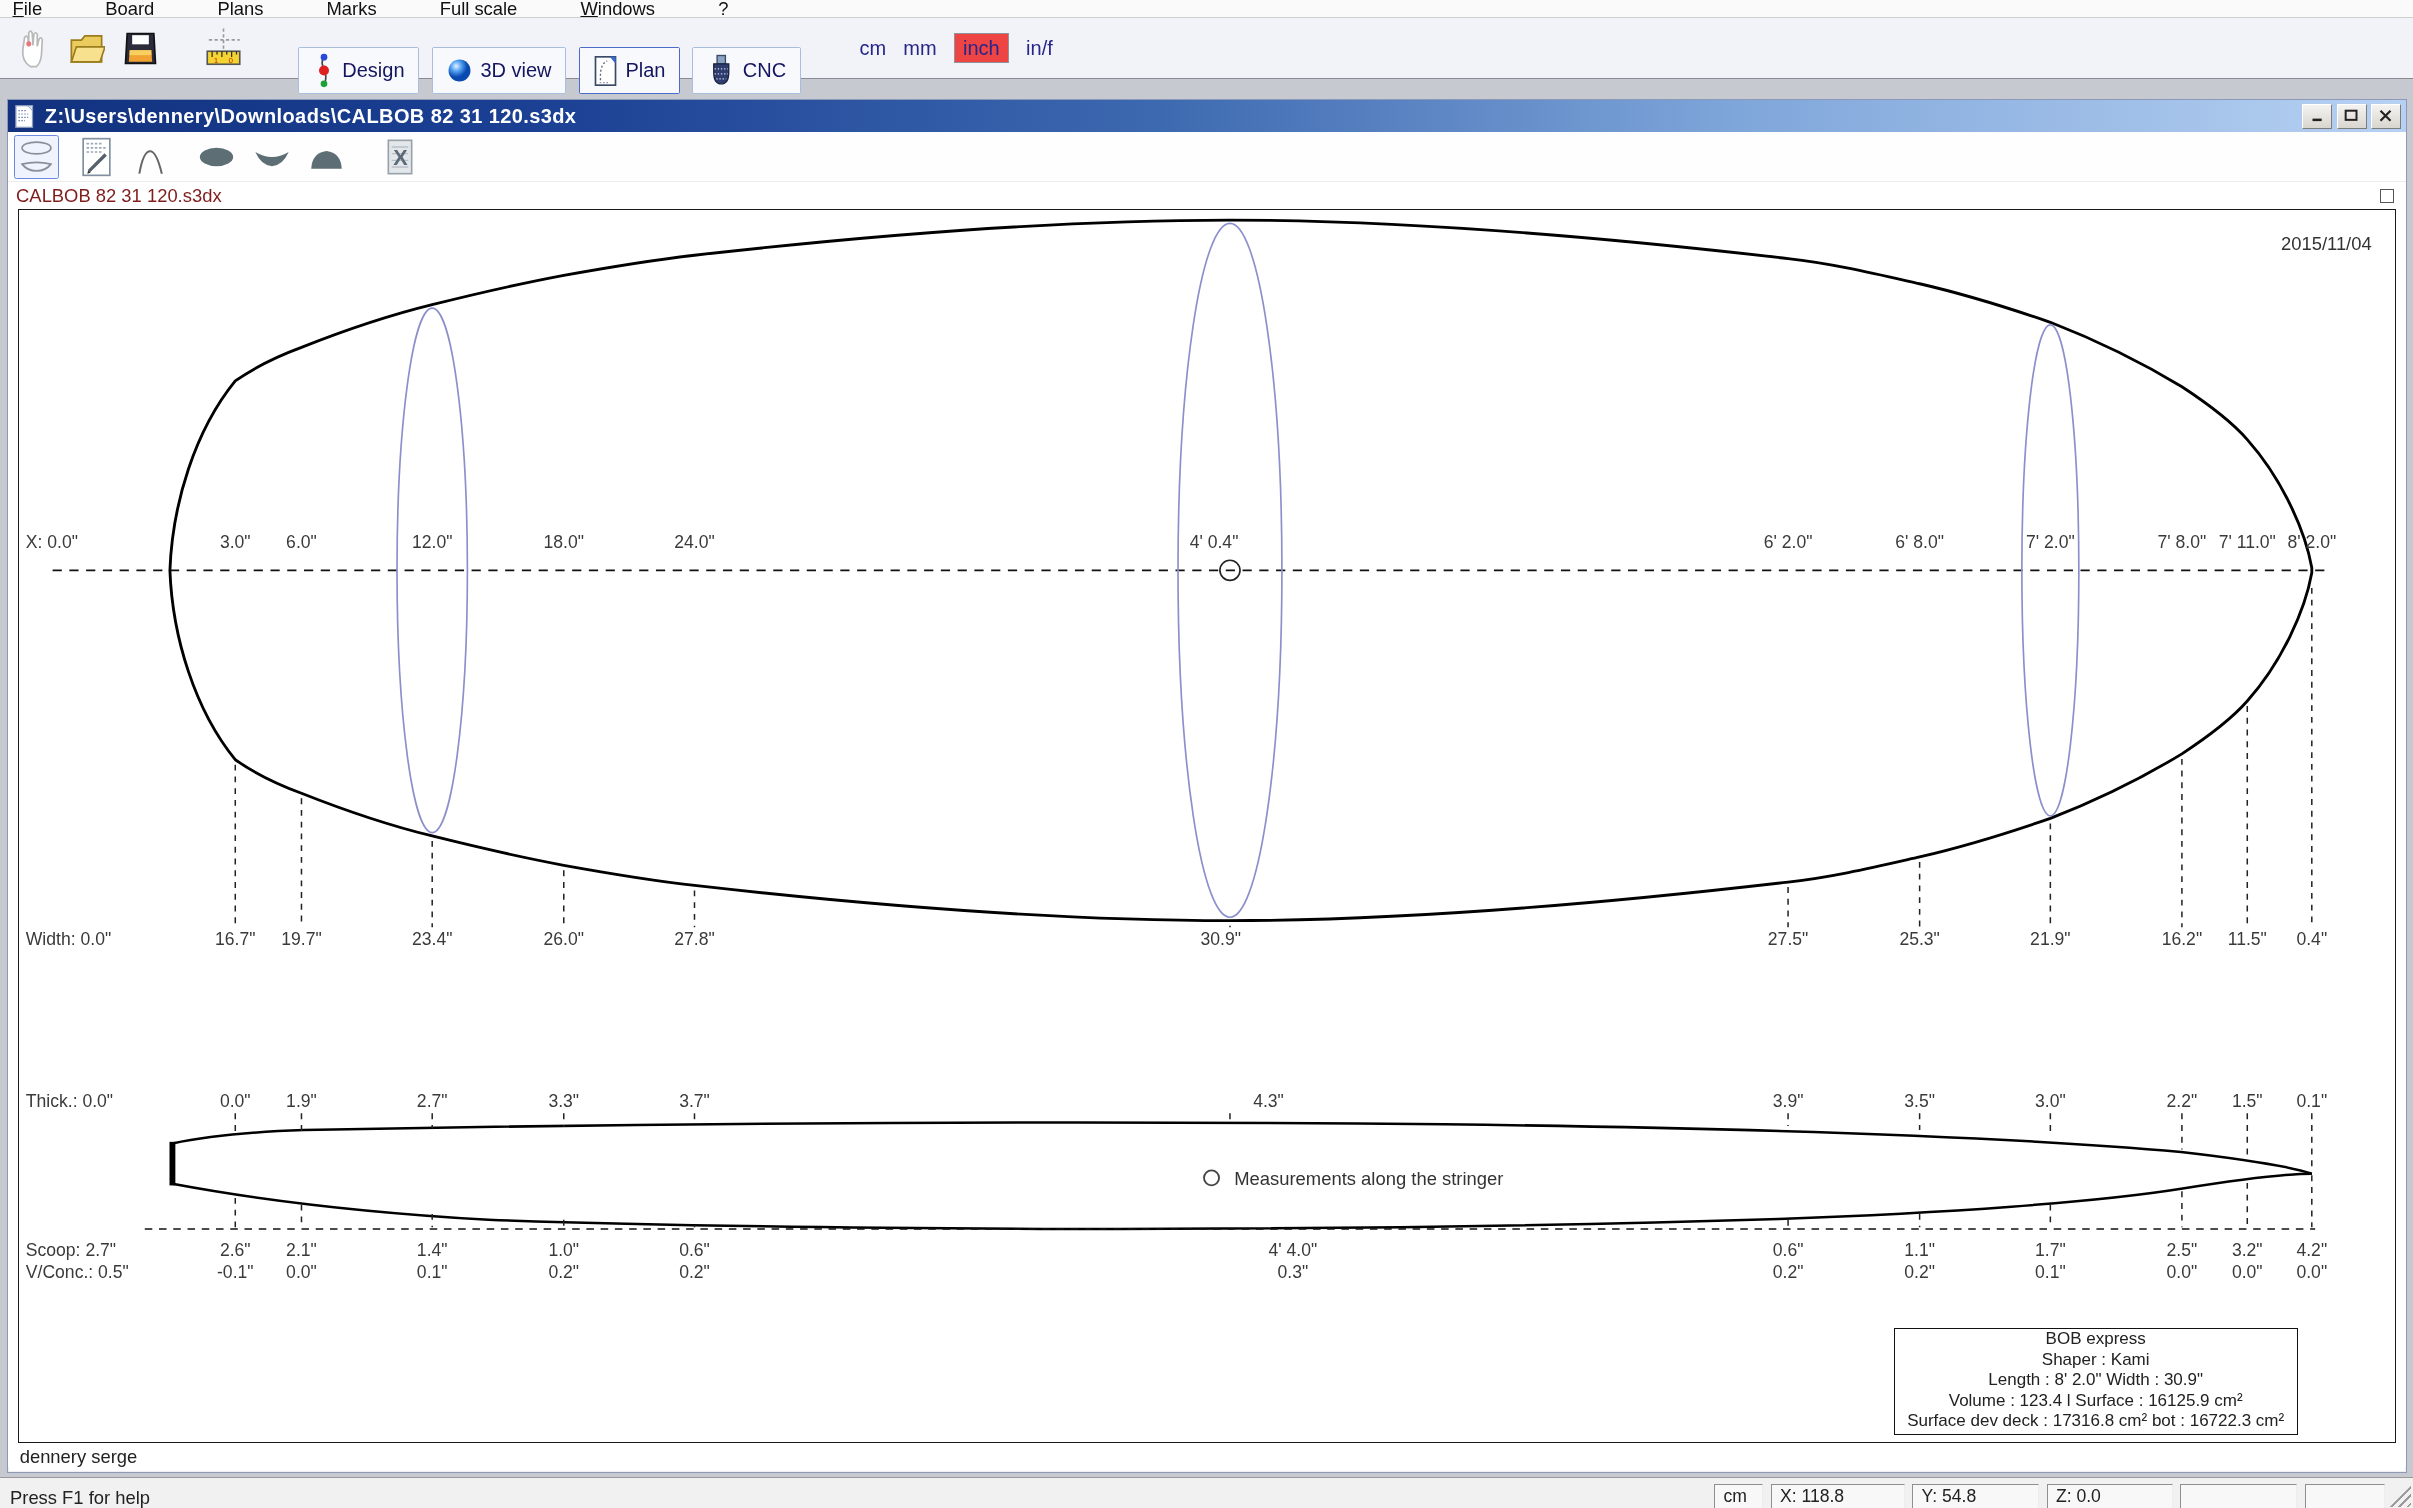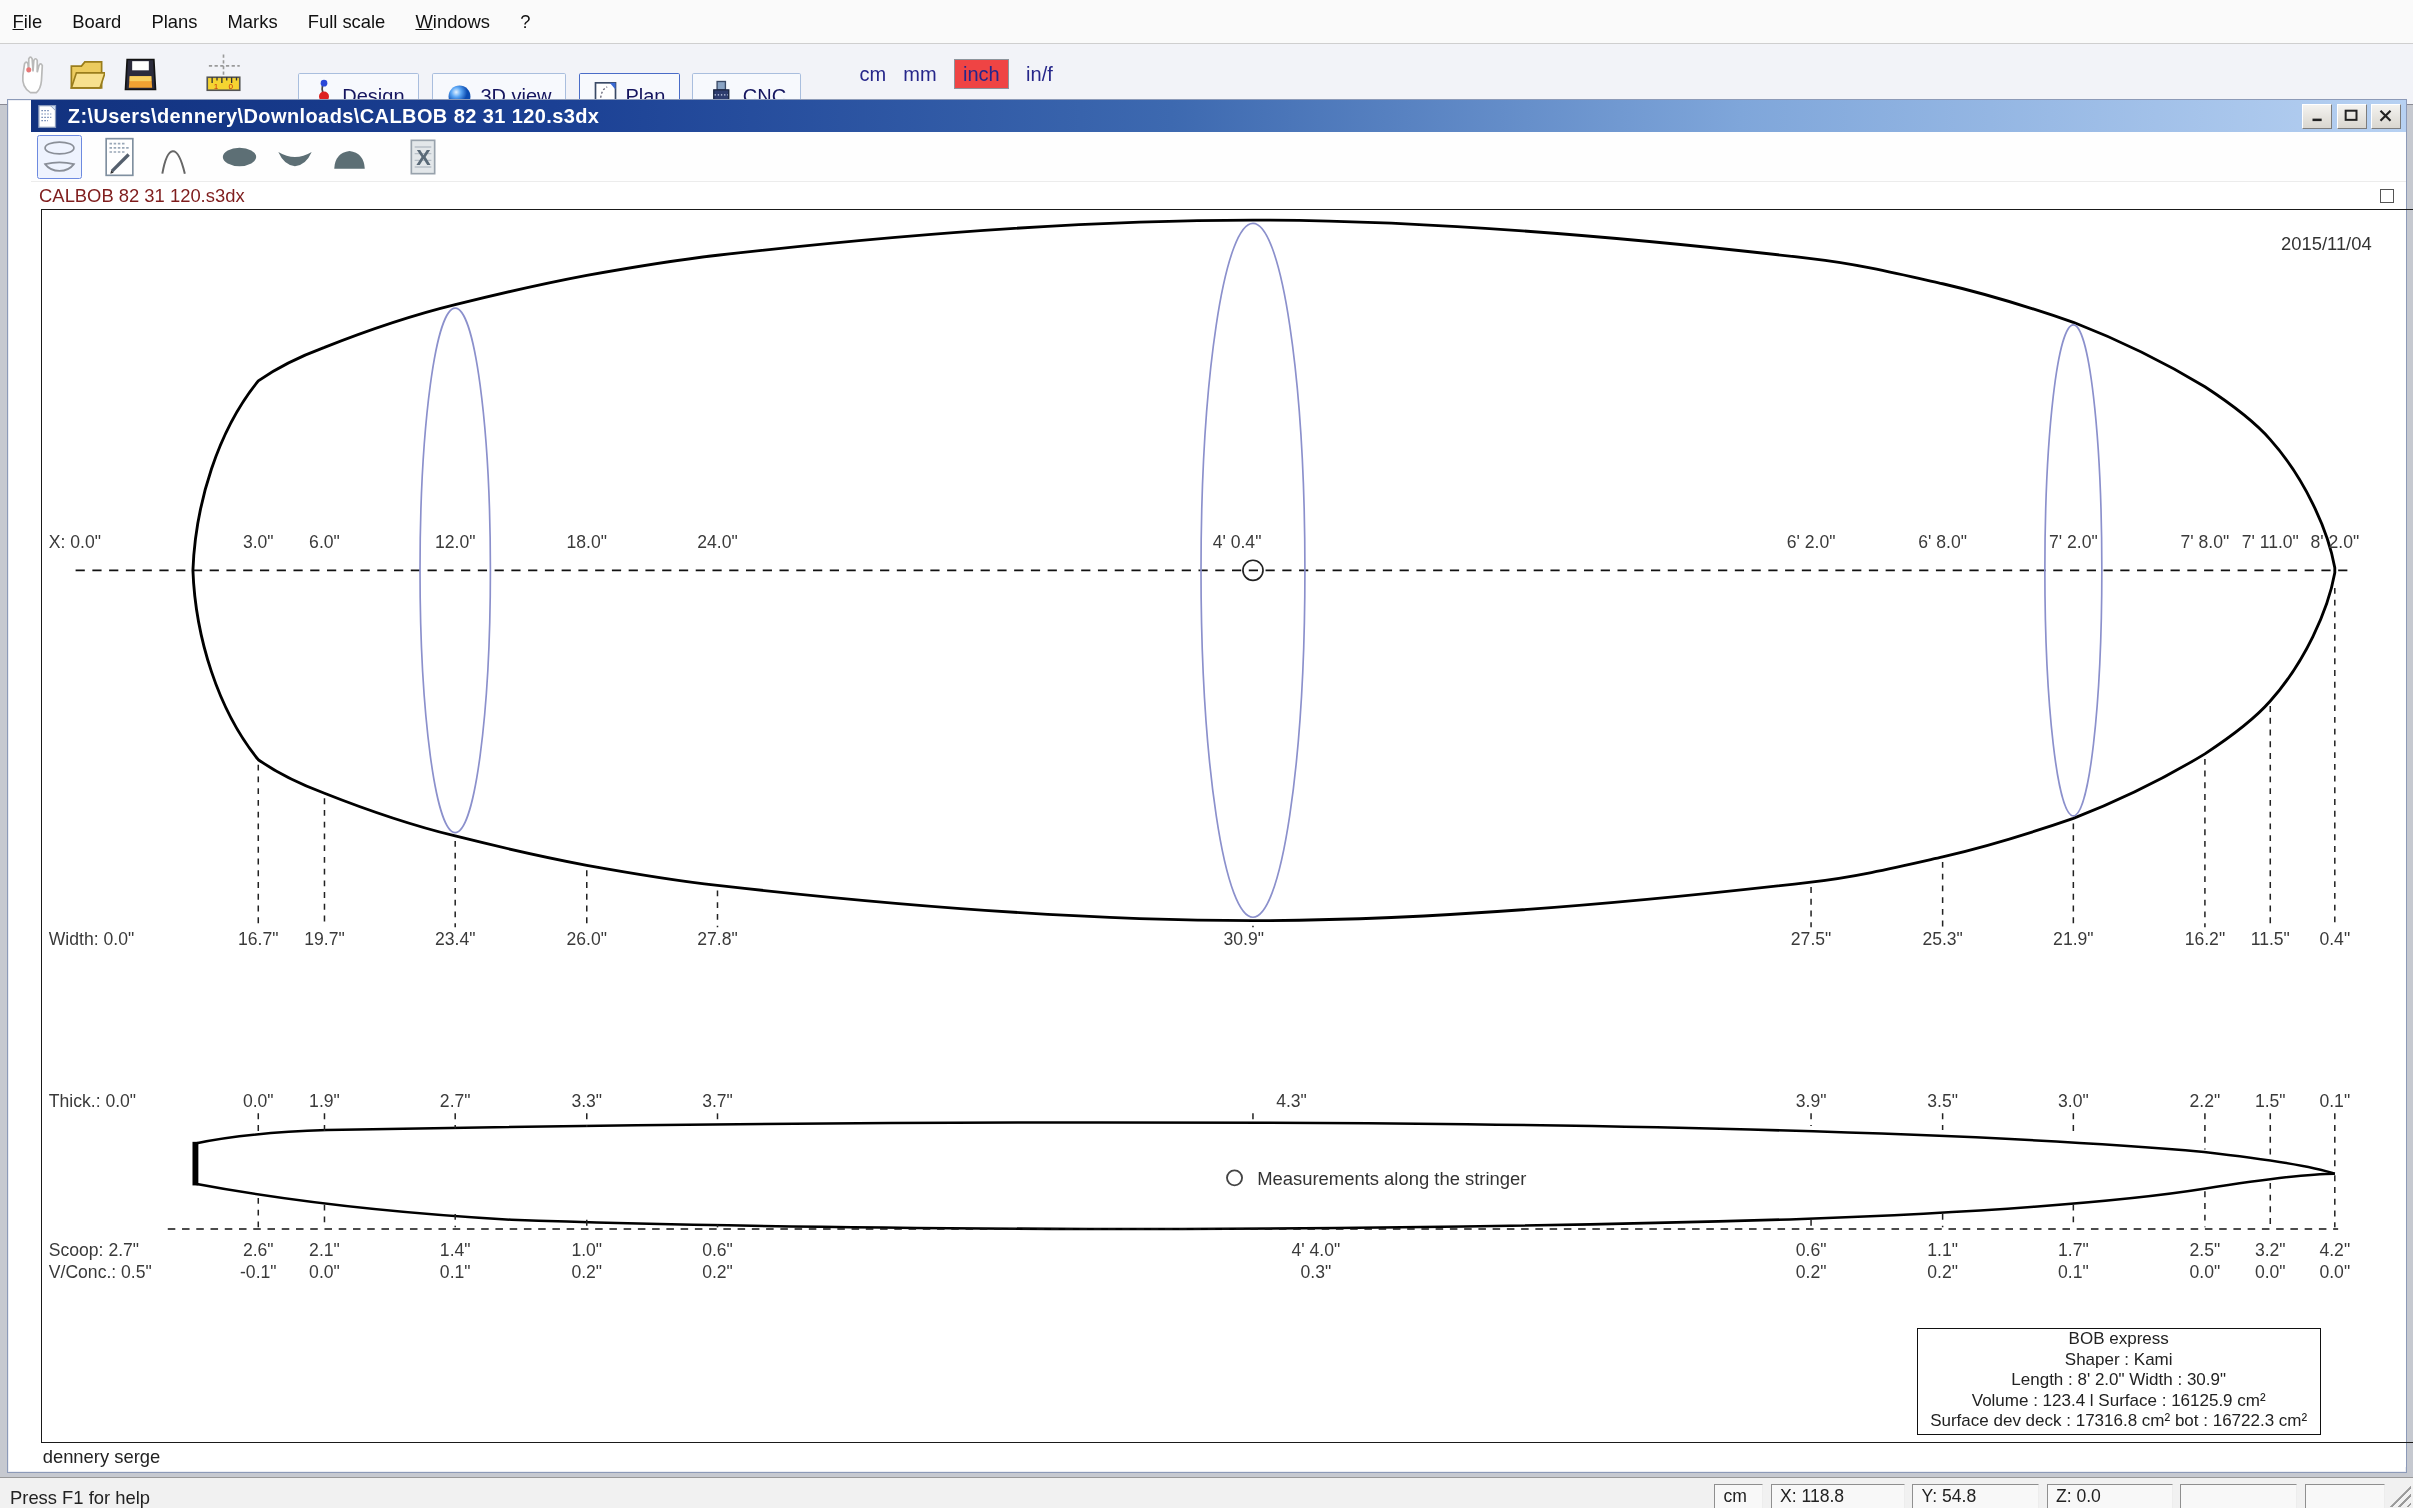--- a/index.html
+++ b/index.html
@@ -1,35 +1,35 @@
 <!DOCTYPE html>
 <html style="font-size:13.4px"><head>
 <meta charset="utf-8">
 <style>
   * { margin:0; padding:0; box-sizing:border-box; }
   body { font-family:"Liberation Sans", sans-serif; background:#bfc2c9; }
   .app { position:relative; width:2413px; height:1508px; background:#c6c9d0; overflow:hidden; }
 
   
-  .menubar { height:44px; background:#fafafa; border-bottom:0.8px solid #cfcfcf; display:flex; align-items:center; padding-left:5px; }
+  .menubar { height:18px; background:#fafafa; border-bottom:0.8px solid #cfcfcf; display:flex; align-items:center; padding-left:5px;gap:33px; }
   .mitem { font-size:18.4px; color:#111; padding:0 22.6px 0 7.5px; cursor:default; }
   .uf::first-letter { text-decoration:underline; }
 
   
   .toolbar { height:61px; background:#f2f3f8; border-bottom:1.7px solid #8a8a94; display:flex; align-items:center; padding-left:13.4px; }
   .ticon { width:39px; height:47px; display:flex; align-items:center; justify-content:center; }
   .viewbtn { display:flex; align-items:center; gap:7.5px; height:47px; padding:0 13.4px; margin-left:12.6px;
              background:#f7f9fd; border:0.8px solid #a9bede; border-radius:1.7px; font-size:20px; color:#15155f;margin-top:45px; }
   .viewbtn.sel { border:1.7px solid #4a6cc8; }
   .units { display:flex; align-items:center; gap:17px; margin-left:59px; font-size:20px; color:#26268a; }
   .unit.sel { border:1.7px solid #8d949c; background:#ef4444; padding:2.5px 8.4px; color:#26268a; }
 
   
   .window { position:absolute; left:6.7px; top:99px; width:2400px; height:1374px; background:#ffffff;
-            border:1.7px solid #8c9ab8; box-shadow:0 0 0 0.8px #e8eaf2 inset;padding-left:23px; }
+            border:1.7px solid #8c9ab8; box-shadow:0 0 0 0.8px #e8eaf2 inset; }
   .titlebar { height:32px; display:flex; align-items:center; padding-left:6.7px;
               background:linear-gradient(to right,#12327f 0%,#1b4094 22%,#3d69b0 48%,#7fa6da 72%,#b7d1f2 100%); }
   .titletext { color:#ffffff; font-size:20px; font-weight:bold; margin-left:8.4px; letter-spacing:0.4px; }
   .winbtns { margin-left:auto; display:flex; gap:4.2px; margin-right:5px; }
   .wbtn { width:30px; height:25px; background:linear-gradient(#f4f3f0,#d9d6cf); border:0.8px solid #7d7d7d;
           border-top-color:#ffffff; border-left-color:#ffffff; display:flex; align-items:center; justify-content:center;
           font-size:17px; color:#222; font-weight:bold; }
 
   .doctoolbar { height:50px; background:#fefefe; display:flex; align-items:center; padding-left:6.7px; border-bottom:0.8px solid #ececec; }
   .dtb { width:45px; height:44px; display:flex; align-items:center; justify-content:center; }

